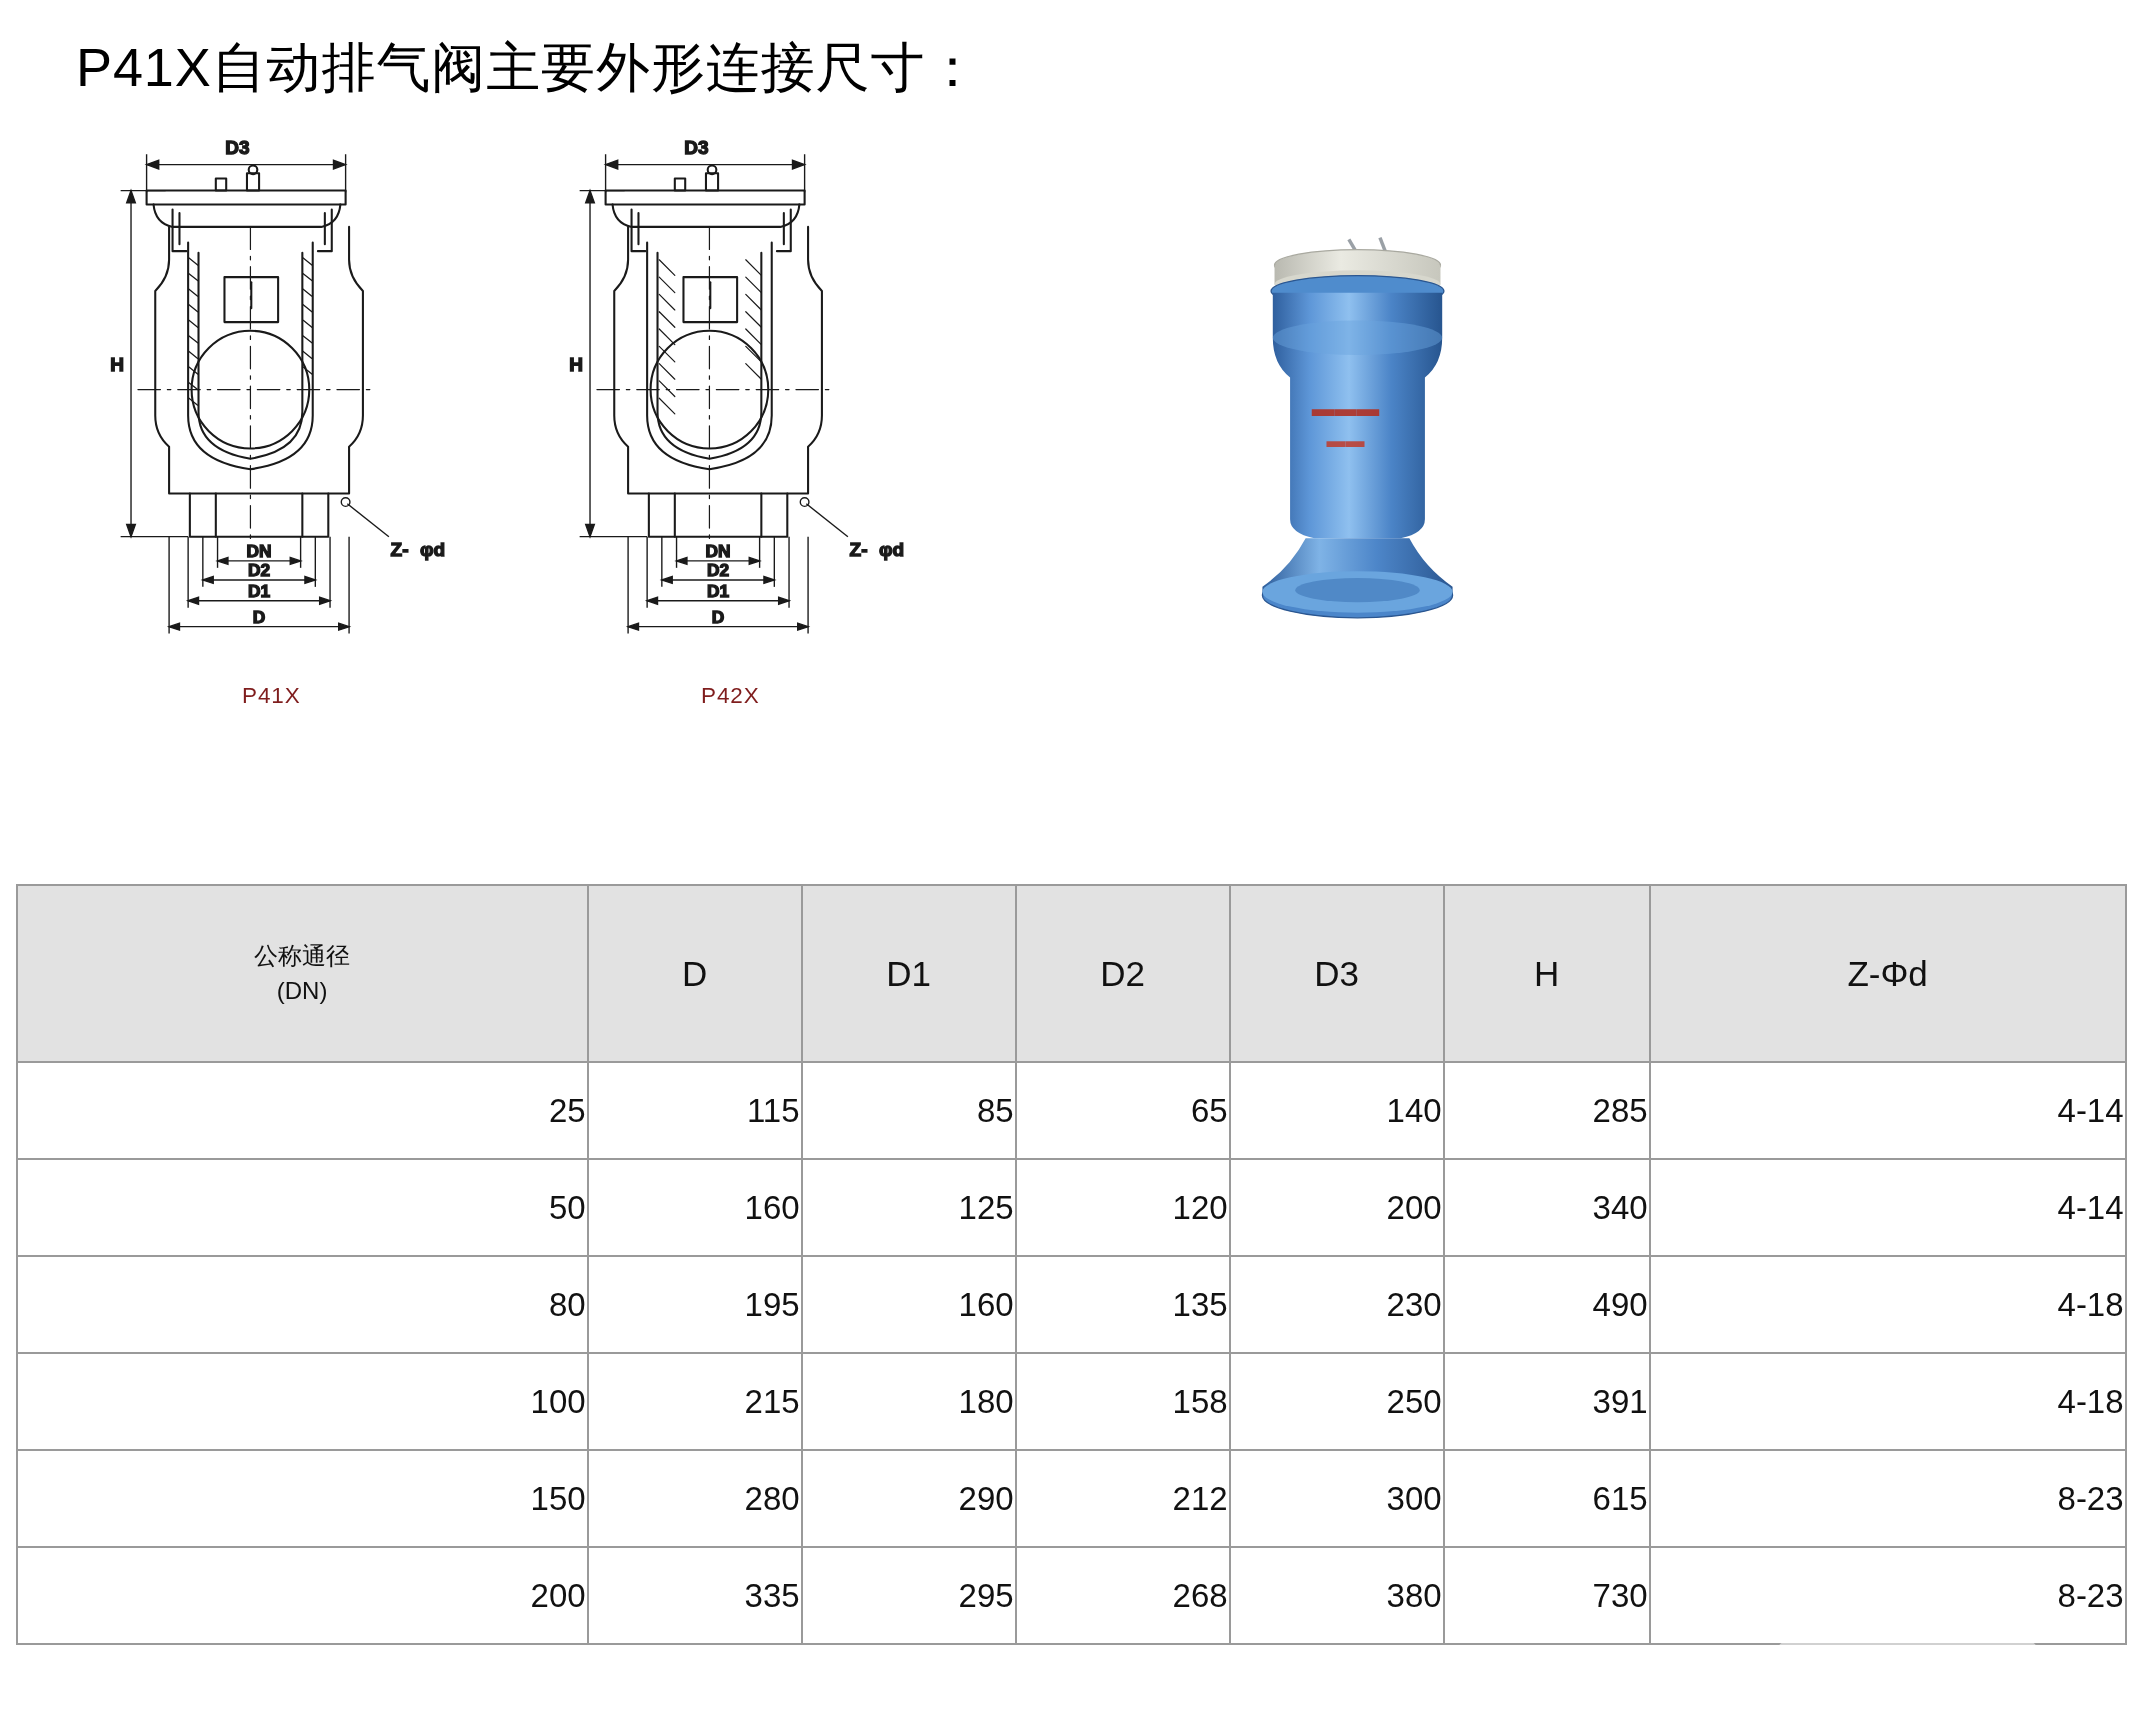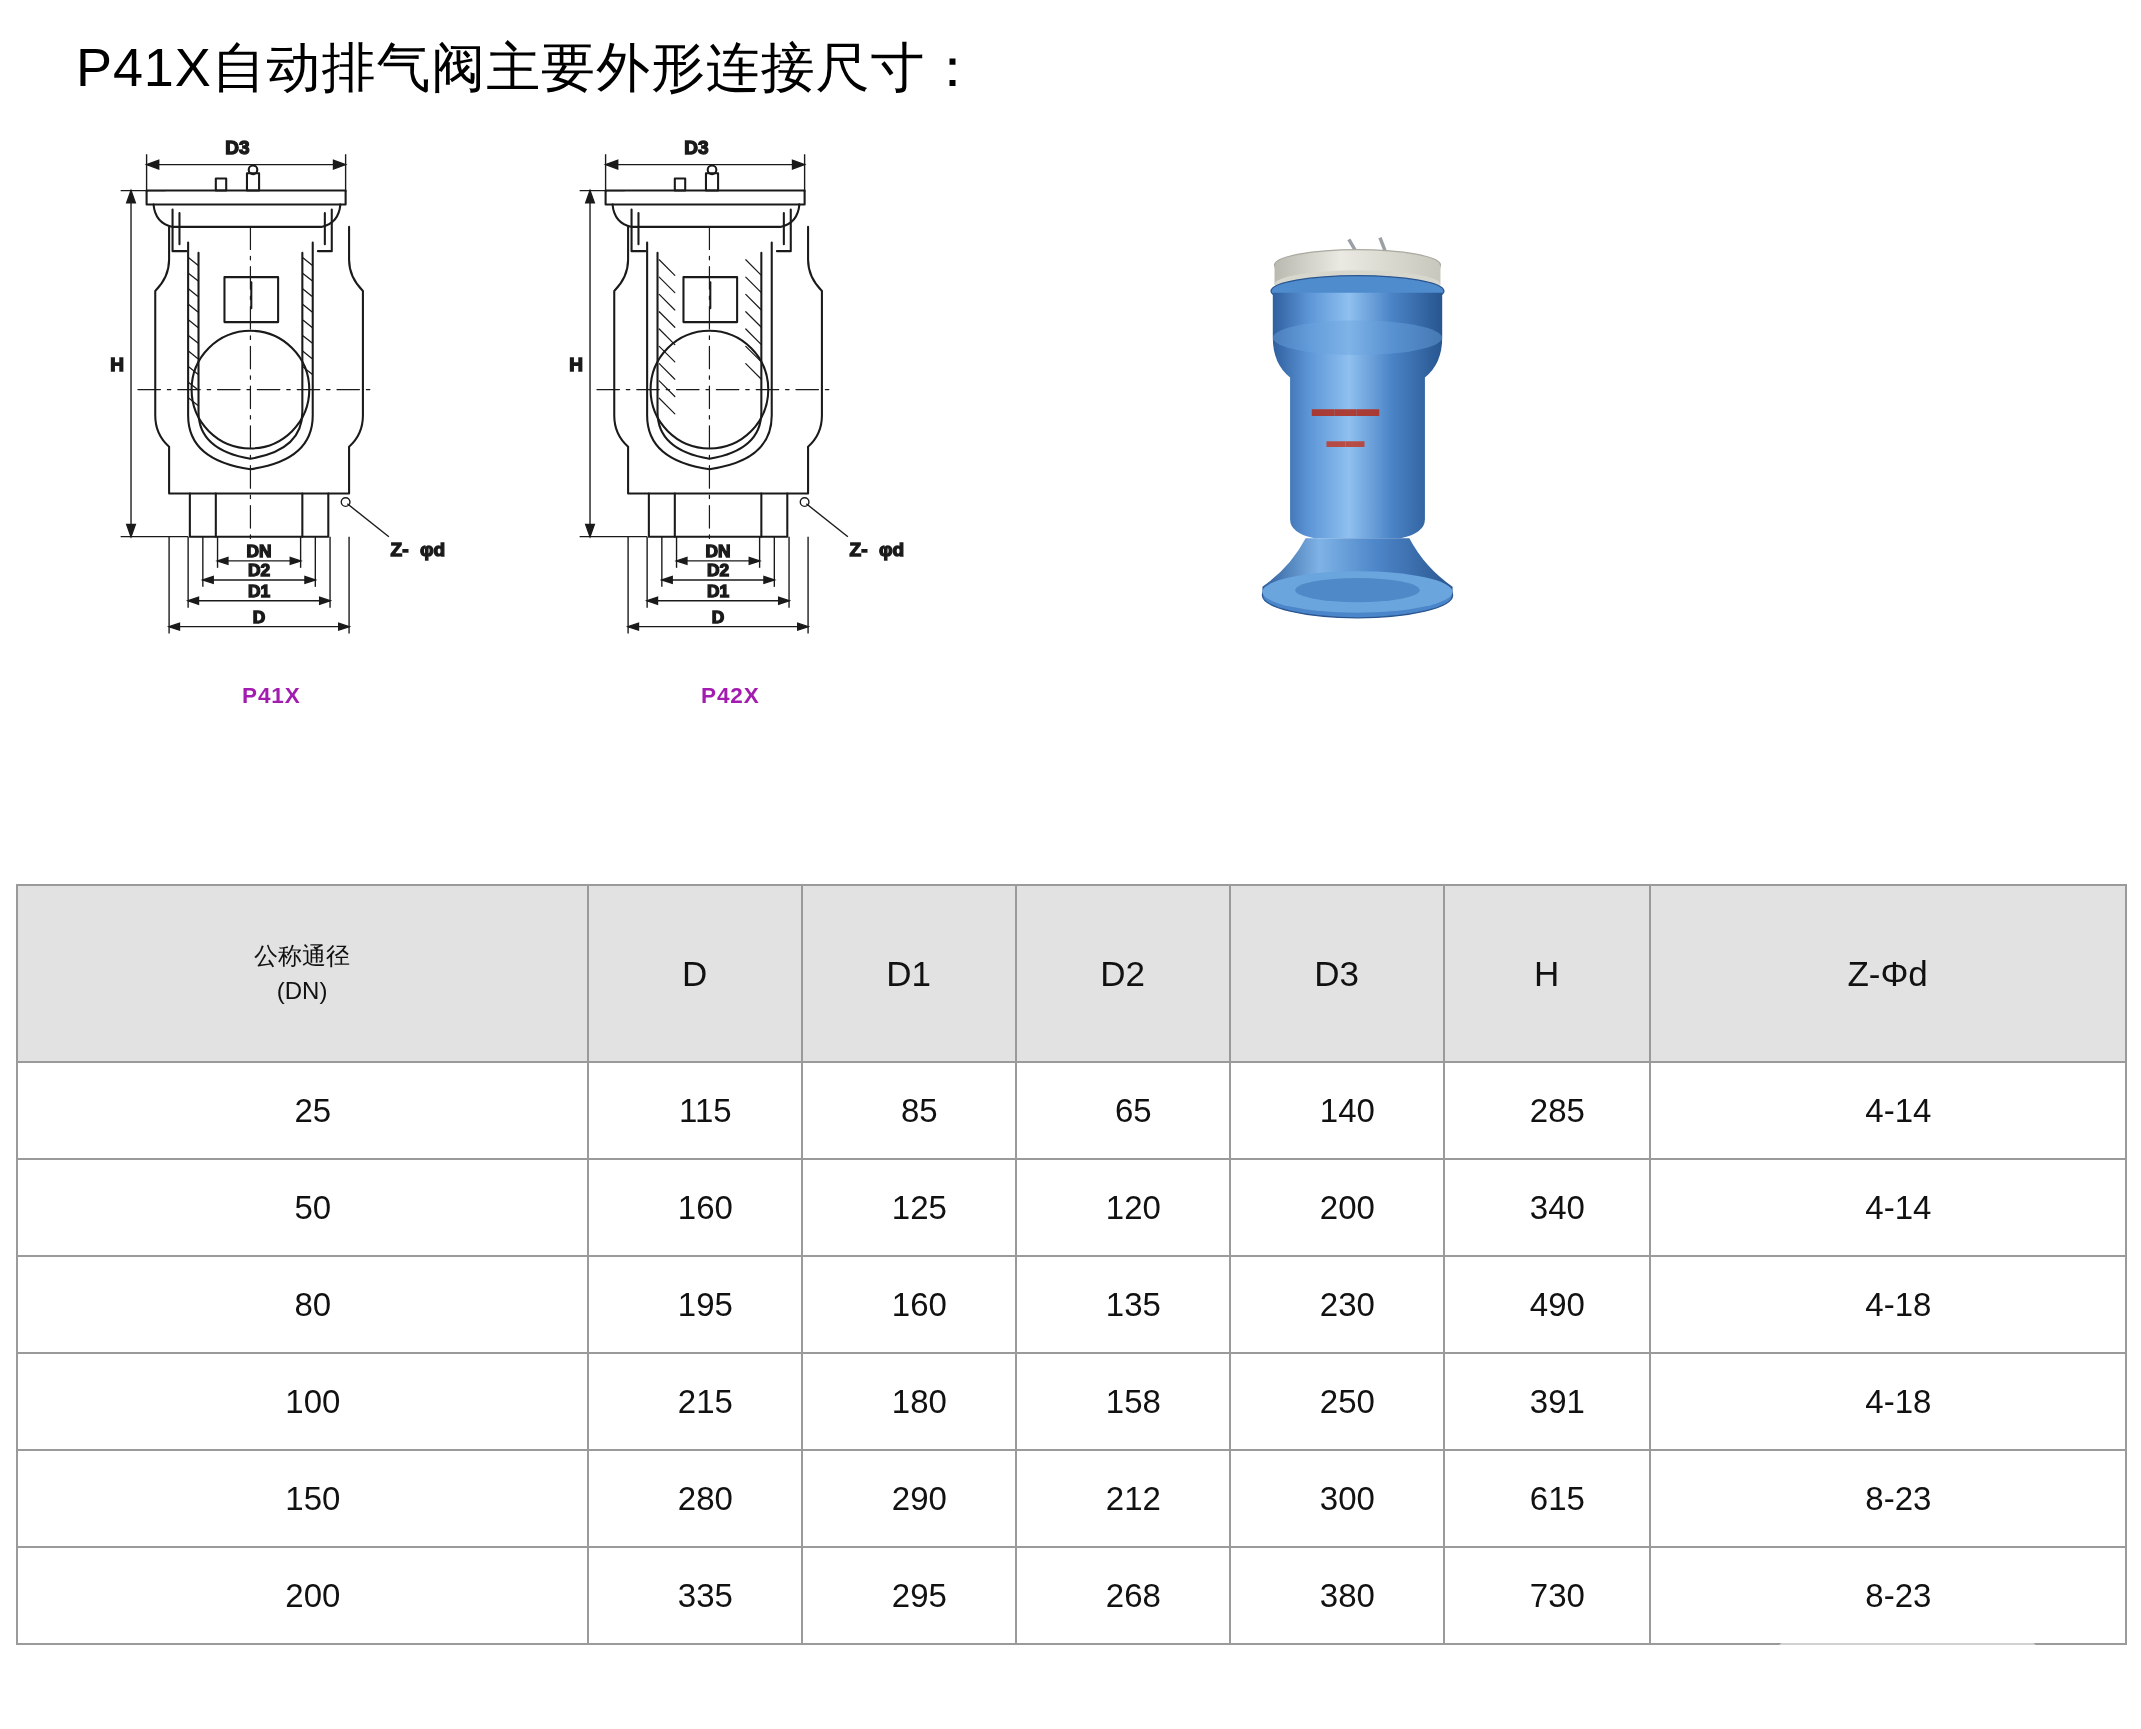--- a/index.html
+++ b/index.html
@@ -41,23 +41,23 @@
     width: 2141px;
     height: 718px;
   }
   .drawing {
     position: absolute;
     top: 0;
   }
   .dwg-caption {
     position: absolute;
     font-size: 22.5px;
-    font-weight: bold;
+    font-weight: normal;
     letter-spacing: 0.9px;
-    color: #a21caf;
+    color: #7f1d1d;
   }
   .photo-wrap {
     position: absolute;
     left: 1176px;
     top: 104px;
     width: 363px;
     height: 415px;
   }
 
   
@@ -86,21 +86,21 @@
     height: 173px;
     font-size: 35px;
   }
   table.spec thead th.first {
     font-size: 24px;
     line-height: 1.45;
   }
   table.spec tbody td {
     height: 93px;
     padding-left: 22.5px;
-    text-align: center;
+    text-align: right;
     font-weight: normal;
   }
   col.c0 { width: 571px; }
   col.c1 { width: 214px; }
   col.c2 { width: 214px; }
   col.c3 { width: 214px; }
   col.c4 { width: 214px; }
   col.c5 { width: 206px; }
   col.c6 { width: 476px; }
 

